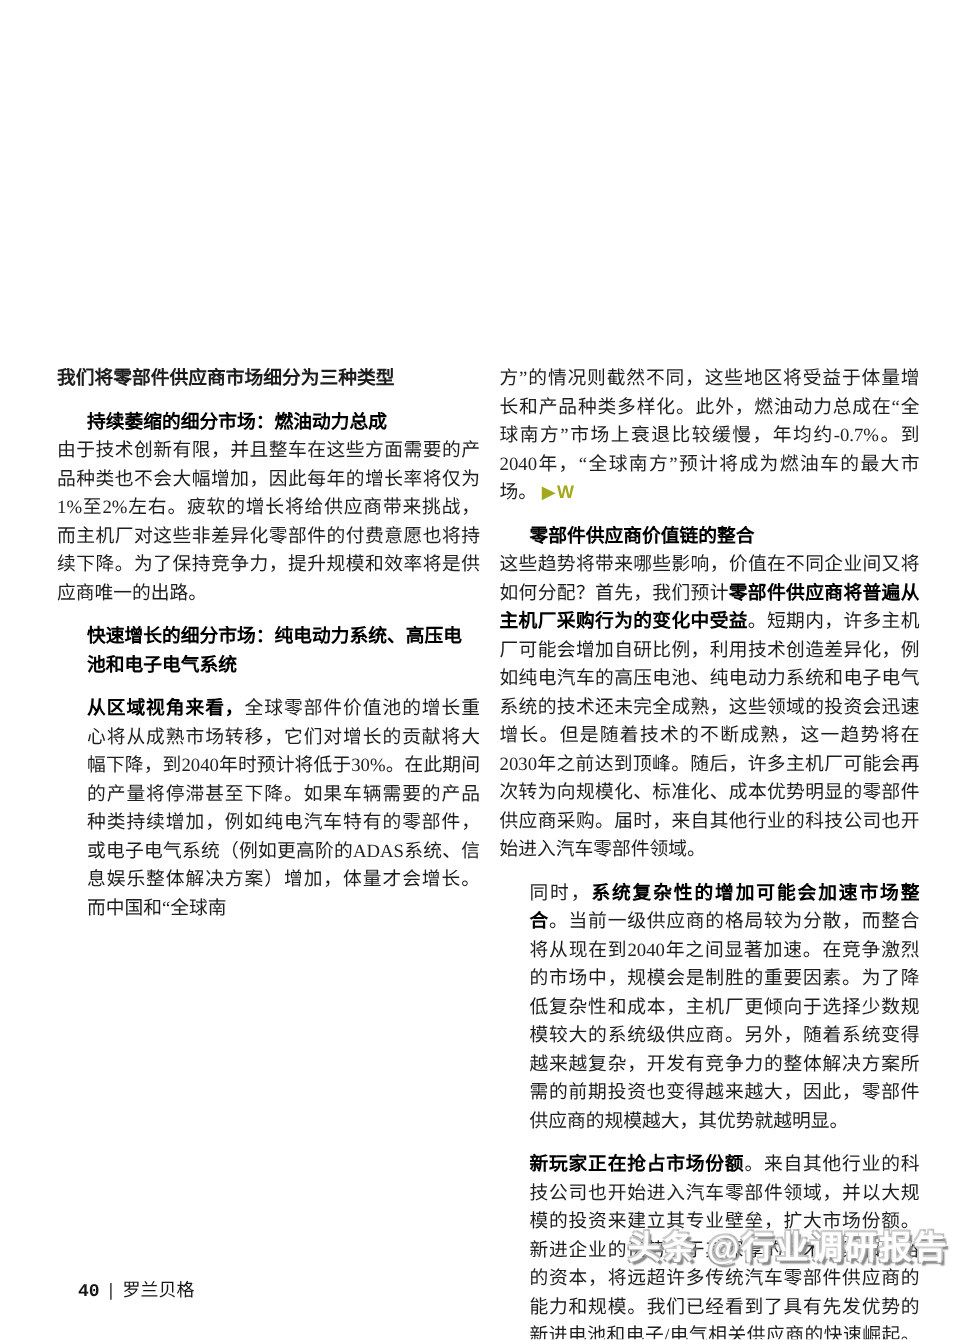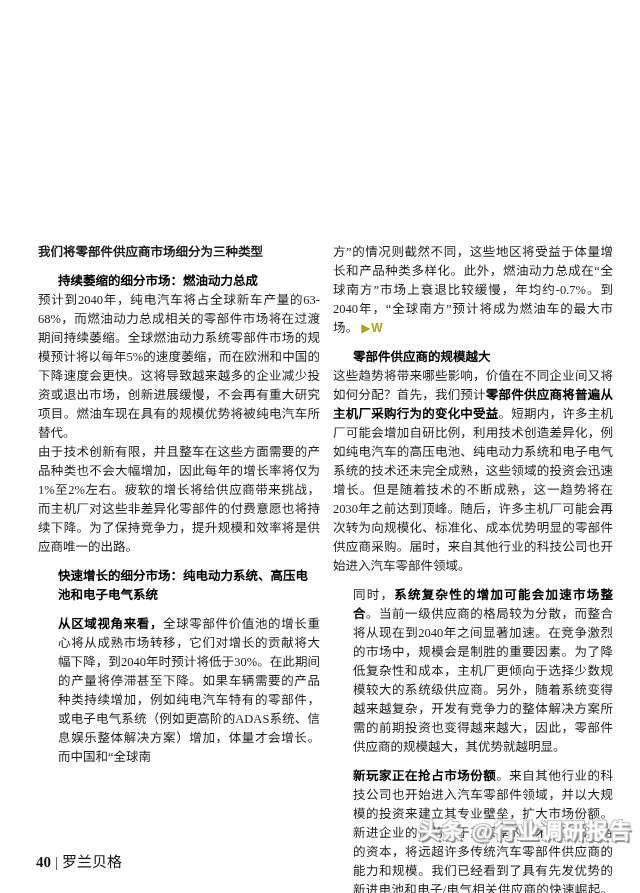--- a/index.html
+++ b/index.html
@@ -50,24 +50,24 @@
     font-family: "Liberation Sans", "DejaVu Sans", sans-serif;
     font-weight: bold;
     font-size: 12px;
     color: #a4a81c;
     white-space: nowrap;
     letter-spacing: 1px;
   }
 
   .footer {
     position: absolute;
-    left: 36px;
+    left: 52px;
     top: 850px;
-    font-family: Liberation Serif, serif;
-    font-size: 15px;
+    font-family: Liberation Mono, monospace;
+    font-size: 12px;
     color: #151515;
   }
   .footer .pn  { font-weight: bold; }
   .footer .sep { margin: 0 4px; font-weight: normal; color: #333; }
   .footer .brand { font-weight: normal; }
 
   .watermark {
     position: absolute;
     right: 8px;
     top: 813px;
@@ -85,33 +85,32 @@
 </style>
 </head>
 <body>
 
 <div class="page">
 
   <div class="col col-left">
     <p class="lead">我们将零部件供应商市场细分为三种类型</p>
 
     <h3 class="hd gap">持续萎缩的细分市场：燃油动力总成</h3>
-    <p class="body">预计到2040年，纯电汽车将占全球新车产量的63-68%，而燃油动力总成相关的零部件市场将在过渡期间持续萎缩。全球燃油动力系统零部件市场的规模预计将以每年5%的速度萎缩，而在欧洲和中国的下降速度会更快。这将导致越来越多的企业减少投资或退出市场，创新进展缓慢，不会再有重大研究项目。燃油车现在具有的规模优势将被纯电汽车所替代。</p>
 
     <p class="body">由于技术创新有限，并且整车在这些方面需要的产品种类也不会大幅增加，因此每年的增长率将仅为1%至2%左右。疲软的增长将给供应商带来挑战，而主机厂对这些非差异化零部件的付费意愿也将持续下降。为了保持竞争力，提升规模和效率将是供应商唯一的出路。</p>
 
     <h3 class="hd gap">快速增长的细分市场：纯电动力系统、高压电池和电子电气系统</h3>
 
     <p class="body gap"><span class="b">从区域视角来看，</span><span>全球零部件价值池的增长重心将从成熟市场转移，它们对增长的贡献将大幅下降，到2040年时预计将低于30%。在此期间的产量将停滞甚至下降。如果车辆需要的产品种类持续增加，例如纯电汽车特有的零部件，或电子电气系统（例如更高阶的ADAS系统、信息娱乐整体解决方案）增加，体量才会增长。而中国和“全球南</span></p>
   </div>
 
   <div class="col col-right">
     <p class="body"><span>方”的情况则截然不同，这些地区将受益于体量增长和产品种类多样化。此外，燃油动力总成在“全球南方”市场上衰退比较缓慢，年均约-0.7%。到2040年，“全球南方”预计将成为燃油车的最大市场。</span> <span class="marker">▶W</span></p>
 
-    <h3 class="hd gap">零部件供应商的规模越大</h3>
+    <h3 class="hd gap">零部件供应商价值链的整合</h3>
     <p class="body"><span>这些趋势将带来哪些影响，价值在不同企业间又将如何分配？首先，我们预计</span><span class="b">零部件供应商将普遍从主机厂采购行为的变化中受益</span><span>。短期内，许多主机厂可能会增加自研比例，利用技术创造差异化，例如纯电汽车的高压电池、纯电动力系统和电子电气系统的技术还未完全成熟，这些领域的投资会迅速增长。但是随着技术的不断成熟，这一趋势将在2030年之前达到顶峰。随后，许多主机厂可能会再次转为向规模化、标准化、成本优势明显的零部件供应商采购。届时，来自其他行业的科技公司也开始进入汽车零部件领域。</span></p>
 
     <p class="body gap"><span>同时，</span><span class="b">系统复杂性的增加可能会加速市场整合</span><span>。当前一级供应商的格局较为分散，而整合将从现在到2040年之间显著加速。在竞争激烈的市场中，规模会是制胜的重要因素。为了降低复杂性和成本，主机厂更倾向于选择少数规模较大的系统级供应商。另外，随着系统变得越来越复杂，开发有竞争力的整体解决方案所需的前期投资也变得越来越大，因此，零部件供应商的规模越大，其优势就越明显。</span></p>
 
     <p class="body gap"><span class="b">新玩家正在抢占市场份额</span><span>。来自其他行业的科技公司也开始进入汽车零部件领域，并以大规模的投资来建立其专业壁垒，扩大市场份额。新进企业的优势在于其深厚的技术积累和充裕的资本，将远超许多传统汽车零部件供应商的能力和规模。我们已经看到了具有先发优势的新进电池和电子/电气相关供应商的快速崛起。这些业务的起步阶段将以价格、份额和规模竞争为主基调，并带来早期的行业整合。无法迅速达到足够规模的供应商将面临被淘汰的风险。</span></p>
   </div>
 
   <div class="footer">
     <span class="pn">40</span><span class="sep">|</span><span class="brand">罗兰贝格</span>
   </div>

